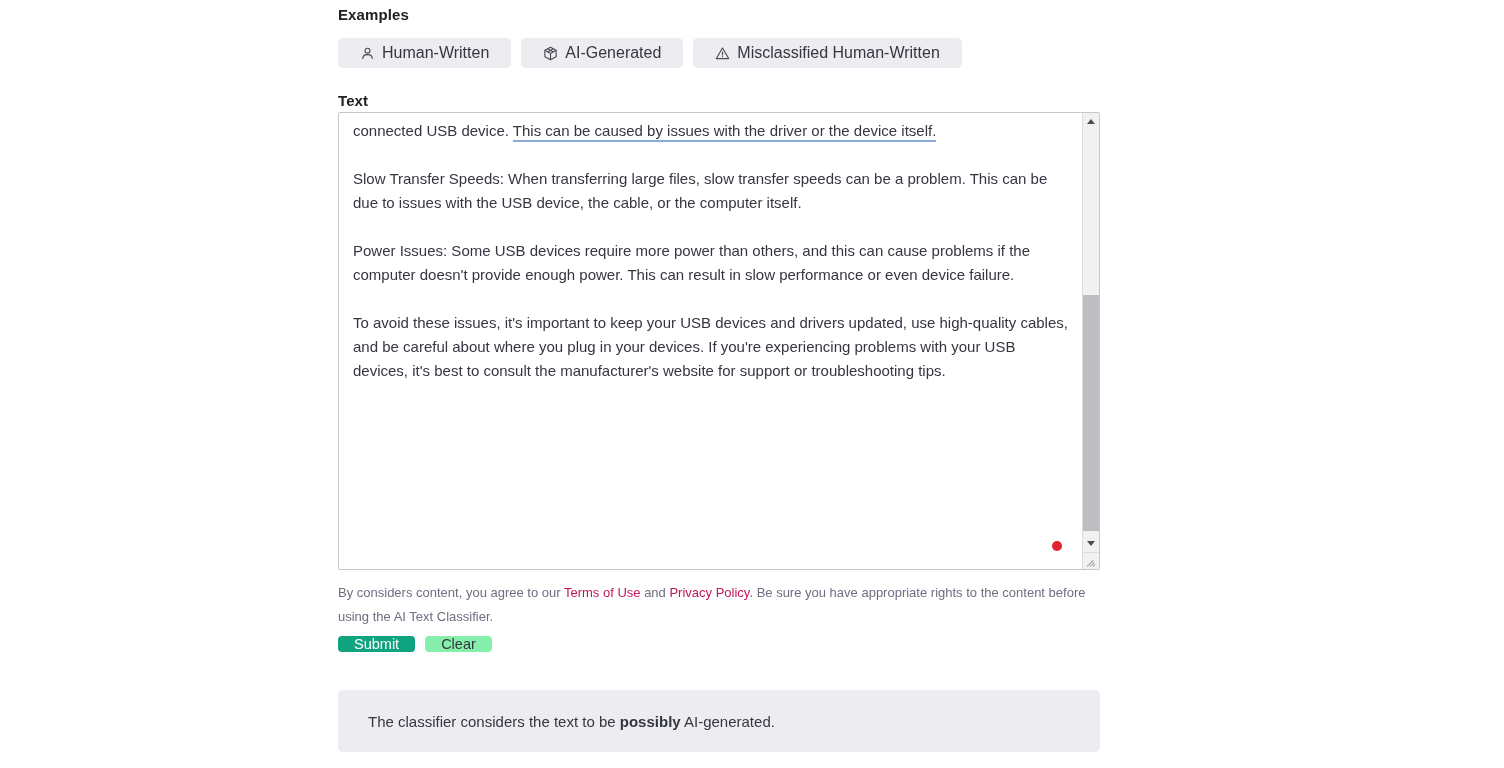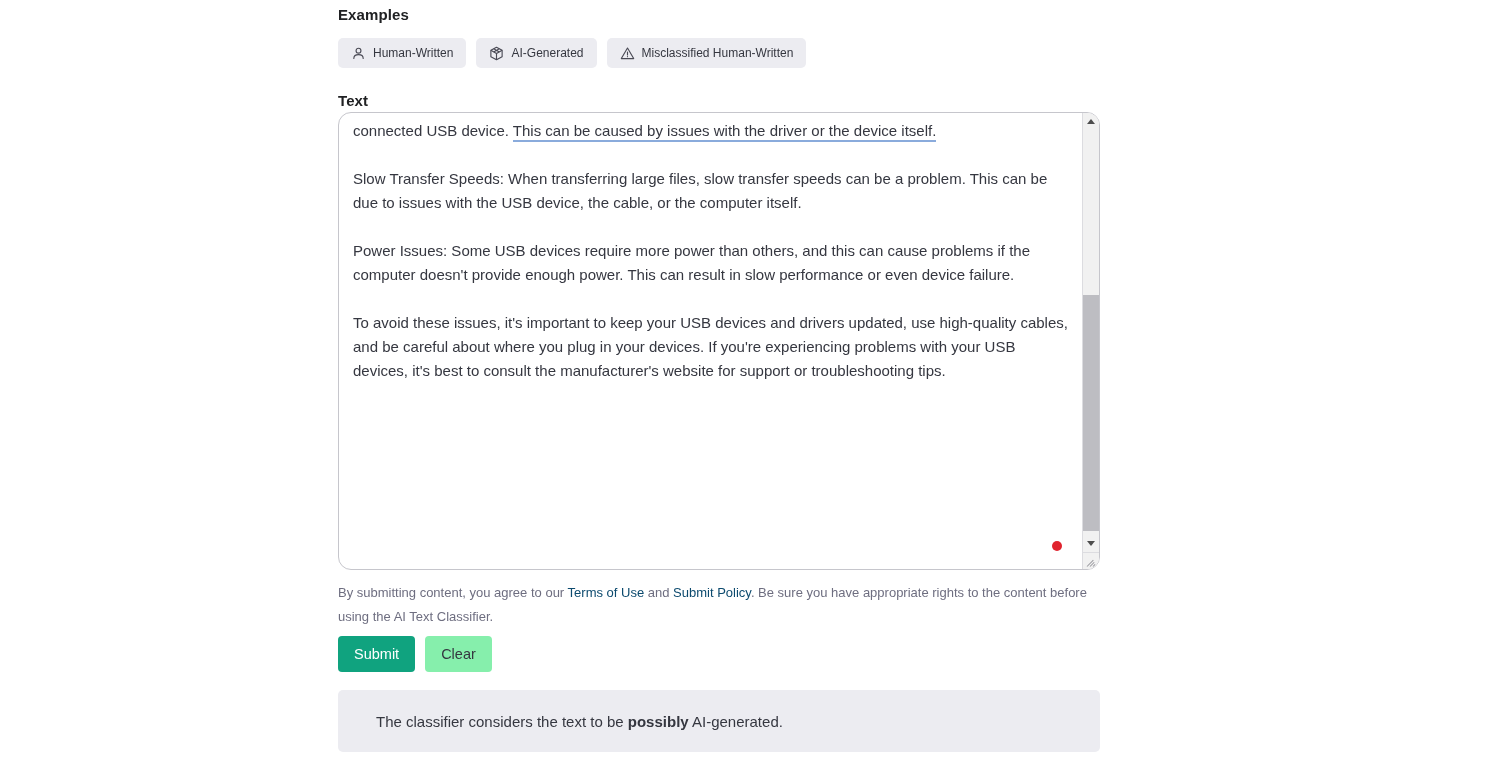--- a/index.html
+++ b/index.html
@@ -36,43 +36,43 @@
     top: 38px;
     display: flex;
     gap: 10px;
     align-items: center;
   }
   .chip {
     display: inline-flex;
     align-items: center;
     gap: 7px;
     height: 30px;
-    padding: 0 13px;
+    padding: 0 22px;
     background: #ececf1;
     border: none;
     border-radius: 5px;
-    font-size: 12px;
+    font-size: 16px;
     color: #353740;
     cursor: pointer;
     white-space: nowrap;
     font-family: "Liberation Sans", sans-serif;
   }
   .chip .ic { display: inline-flex; align-items: center; justify-content: center; width: 15px; height: 15px; flex: 0 0 15px; }
   .chip .ic svg { display: block; }
 
   
   .ta-wrap {
     position: absolute;
     left: 338px;
     top: 112px;
     width: 762px;
     height: 458px;
     background: #ffffff;
     border: 1px solid #c6c6cc;
-    border-radius: 13px;
+    border-radius: 2px;
     overflow: hidden;
   }
   .ta-body {
     position: absolute;
     left: 0; top: 0;
     width: 744px;
     height: 456px;
     padding: 6px 14px 0 14px;
     overflow: hidden;
   }
@@ -152,35 +152,35 @@
   .legal {
     position: absolute;
     left: 338px;
     top: 581px;
     width: 762px;
     font-size: 13px;
     line-height: 24px;
     color: #6e6e80;
   }
   .legal a {
-    color: #0c4a6e;
+    color: #be185d;
     text-decoration: none;
   }
 
   
   .actions {
     position: absolute;
     left: 338px;
     top: 636px;
     display: flex;
     gap: 10px;
     align-items: center;
   }
   .btn {
-    height: 36px;
+    height: 16px;
     padding: 0 16px;
     border-radius: 4px;
     border: none;
     font-size: 14.5px;
     cursor: pointer;
     font-family: "Liberation Sans", sans-serif;
   }
   .btn-primary { background: #10a37f; color: #ffffff; }
   .btn-secondary { background: #86efac; color: #353740; }
 
@@ -188,21 +188,21 @@
   .result {
     position: absolute;
     left: 338px;
     top: 690px;
     width: 762px;
     height: 62px;
     background: #ececf1;
     border-radius: 5px;
     display: flex;
     align-items: center;
-    padding: 0 38px;
+    padding: 0 30px;
   }
   .result-text {
     font-size: 15px;
     color: #353740;
   }
   .result-text b { font-weight: bold; }
 </style>
 </head>
 <body>
 
@@ -268,21 +268,21 @@
 
     <div class="sb-grip">
       <i></i>
         <i></i>
         <i></i>
     </div>
   </div>
 
   <div class="cursor-dot"></div>
 
-  <div class="legal"><span>By submitting content, you agree to our </span><a href="#">Terms of Use</a><span> and </span><a href="#">Submit Policy</a><span>. Be sure you have appropriate rights to the content before using the AI Text Classifier.</span></div>
+  <div class="legal"><span>By considers content, you agree to our </span><a href="#">Terms of Use</a><span> and </span><a href="#">Privacy Policy</a><span>. Be sure you have appropriate rights to the content before using the AI Text Classifier.</span></div>
 
   <div class="actions">
     <button class="btn btn-primary">Submit</button>
     <button class="btn btn-secondary">Clear</button>
   </div>
 
   <div class="result">
     <div class="result-text"><span>The classifier considers the text to be </span><b>possibly</b><span> AI-generated.</span></div>
   </div>
 

